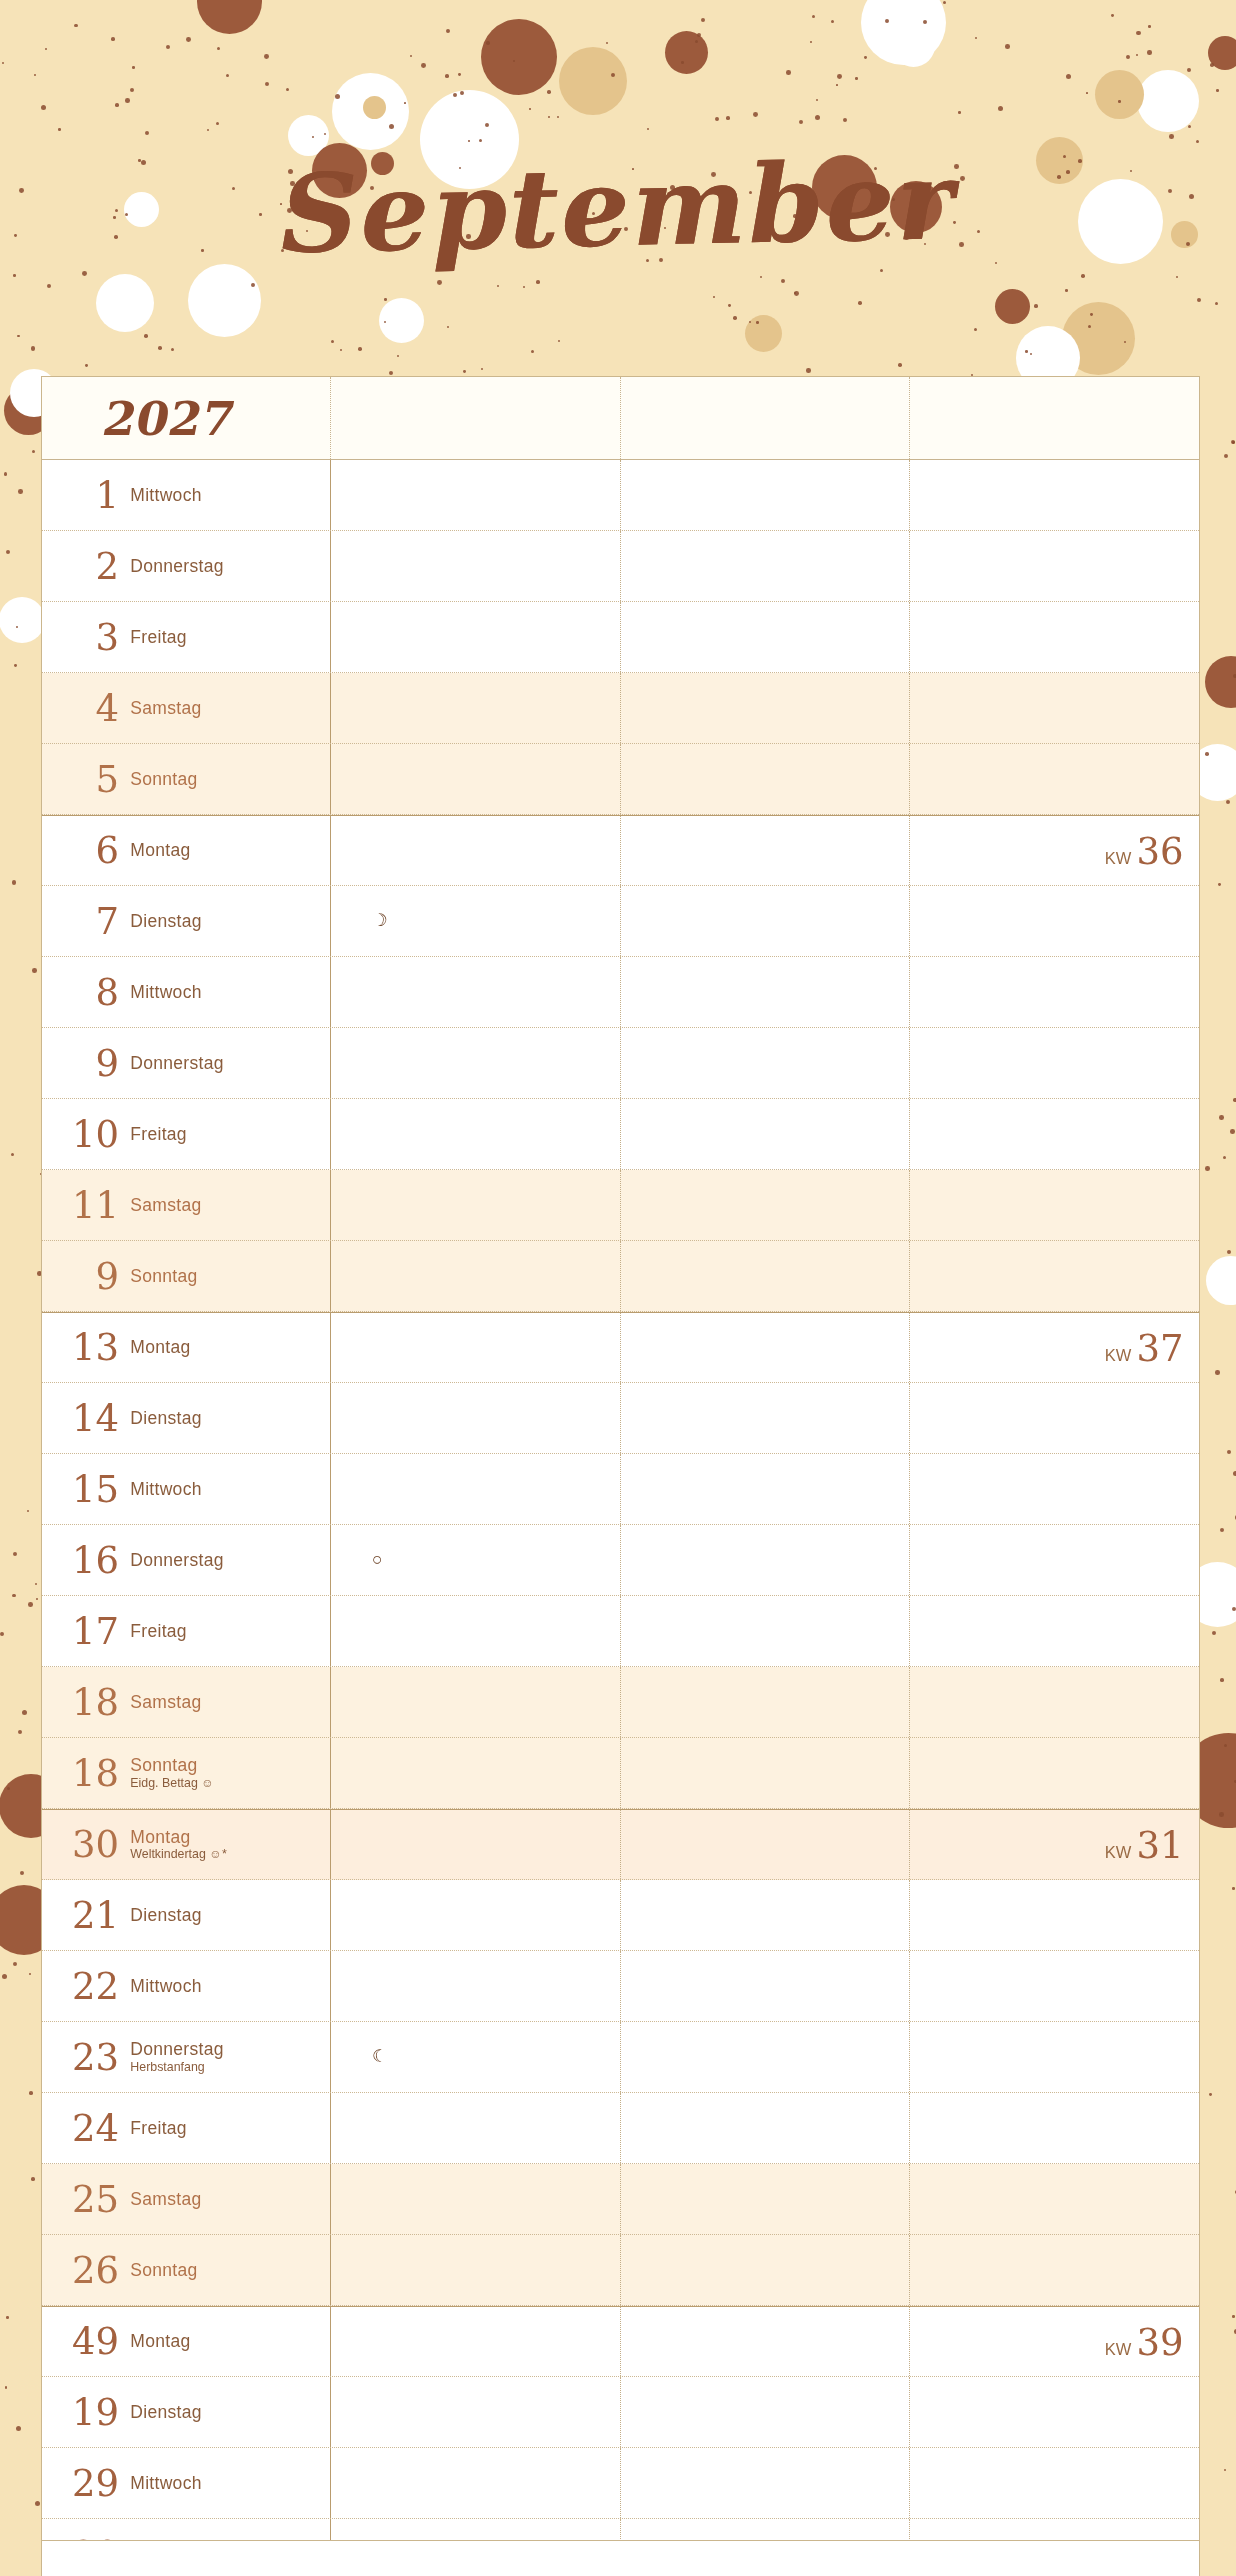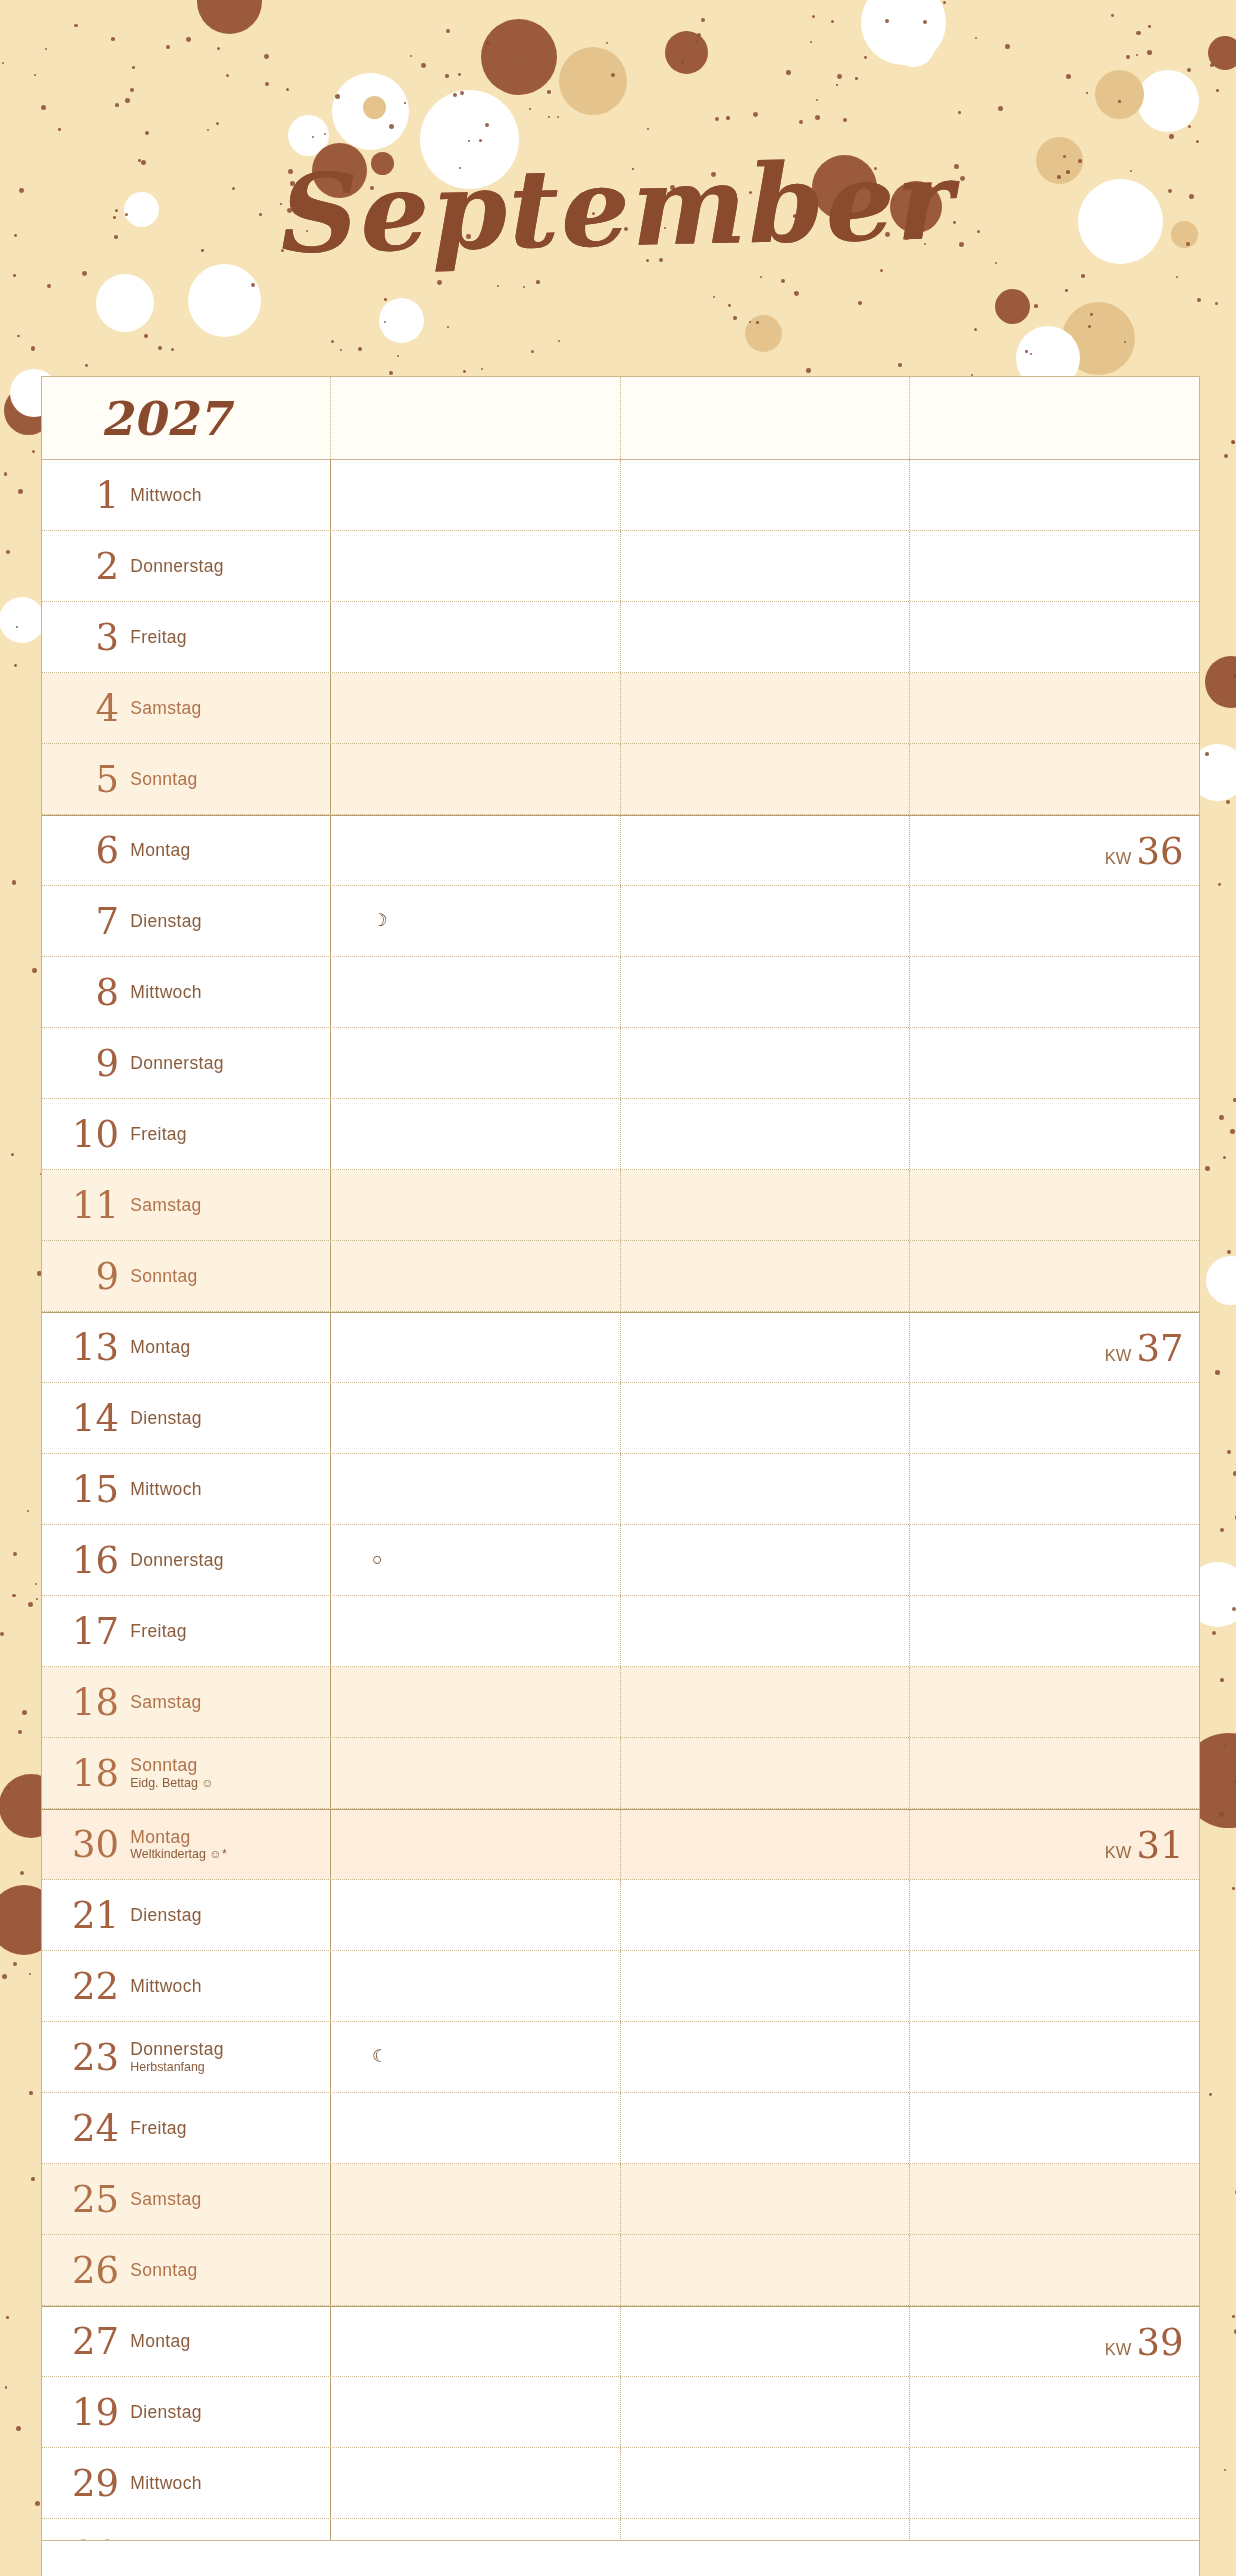--- a/index.html
+++ b/index.html
@@ -824,21 +824,21 @@
             <div class="dayinfo">
               <div class="dname">Sonntag</div>
             </div>
           </div>
           <div class="cell-col"></div>
           <div class="cell-col"></div>
           <div class="cell-col"></div>
         </div>
         <div class="day-row week-start">
           <div class="cell-day">
-            <div class="num">27</div>
+            <div class="num">49</div>
             <div class="dayinfo">
               <div class="dname">Montag</div>
             </div>
           </div>
           <div class="cell-col"></div>
           <div class="cell-col"></div>
           <div class="cell-col">
             <div class="kw">
               <span class="kw-label">KW</span>
               <span class="kw-num">39</span>

